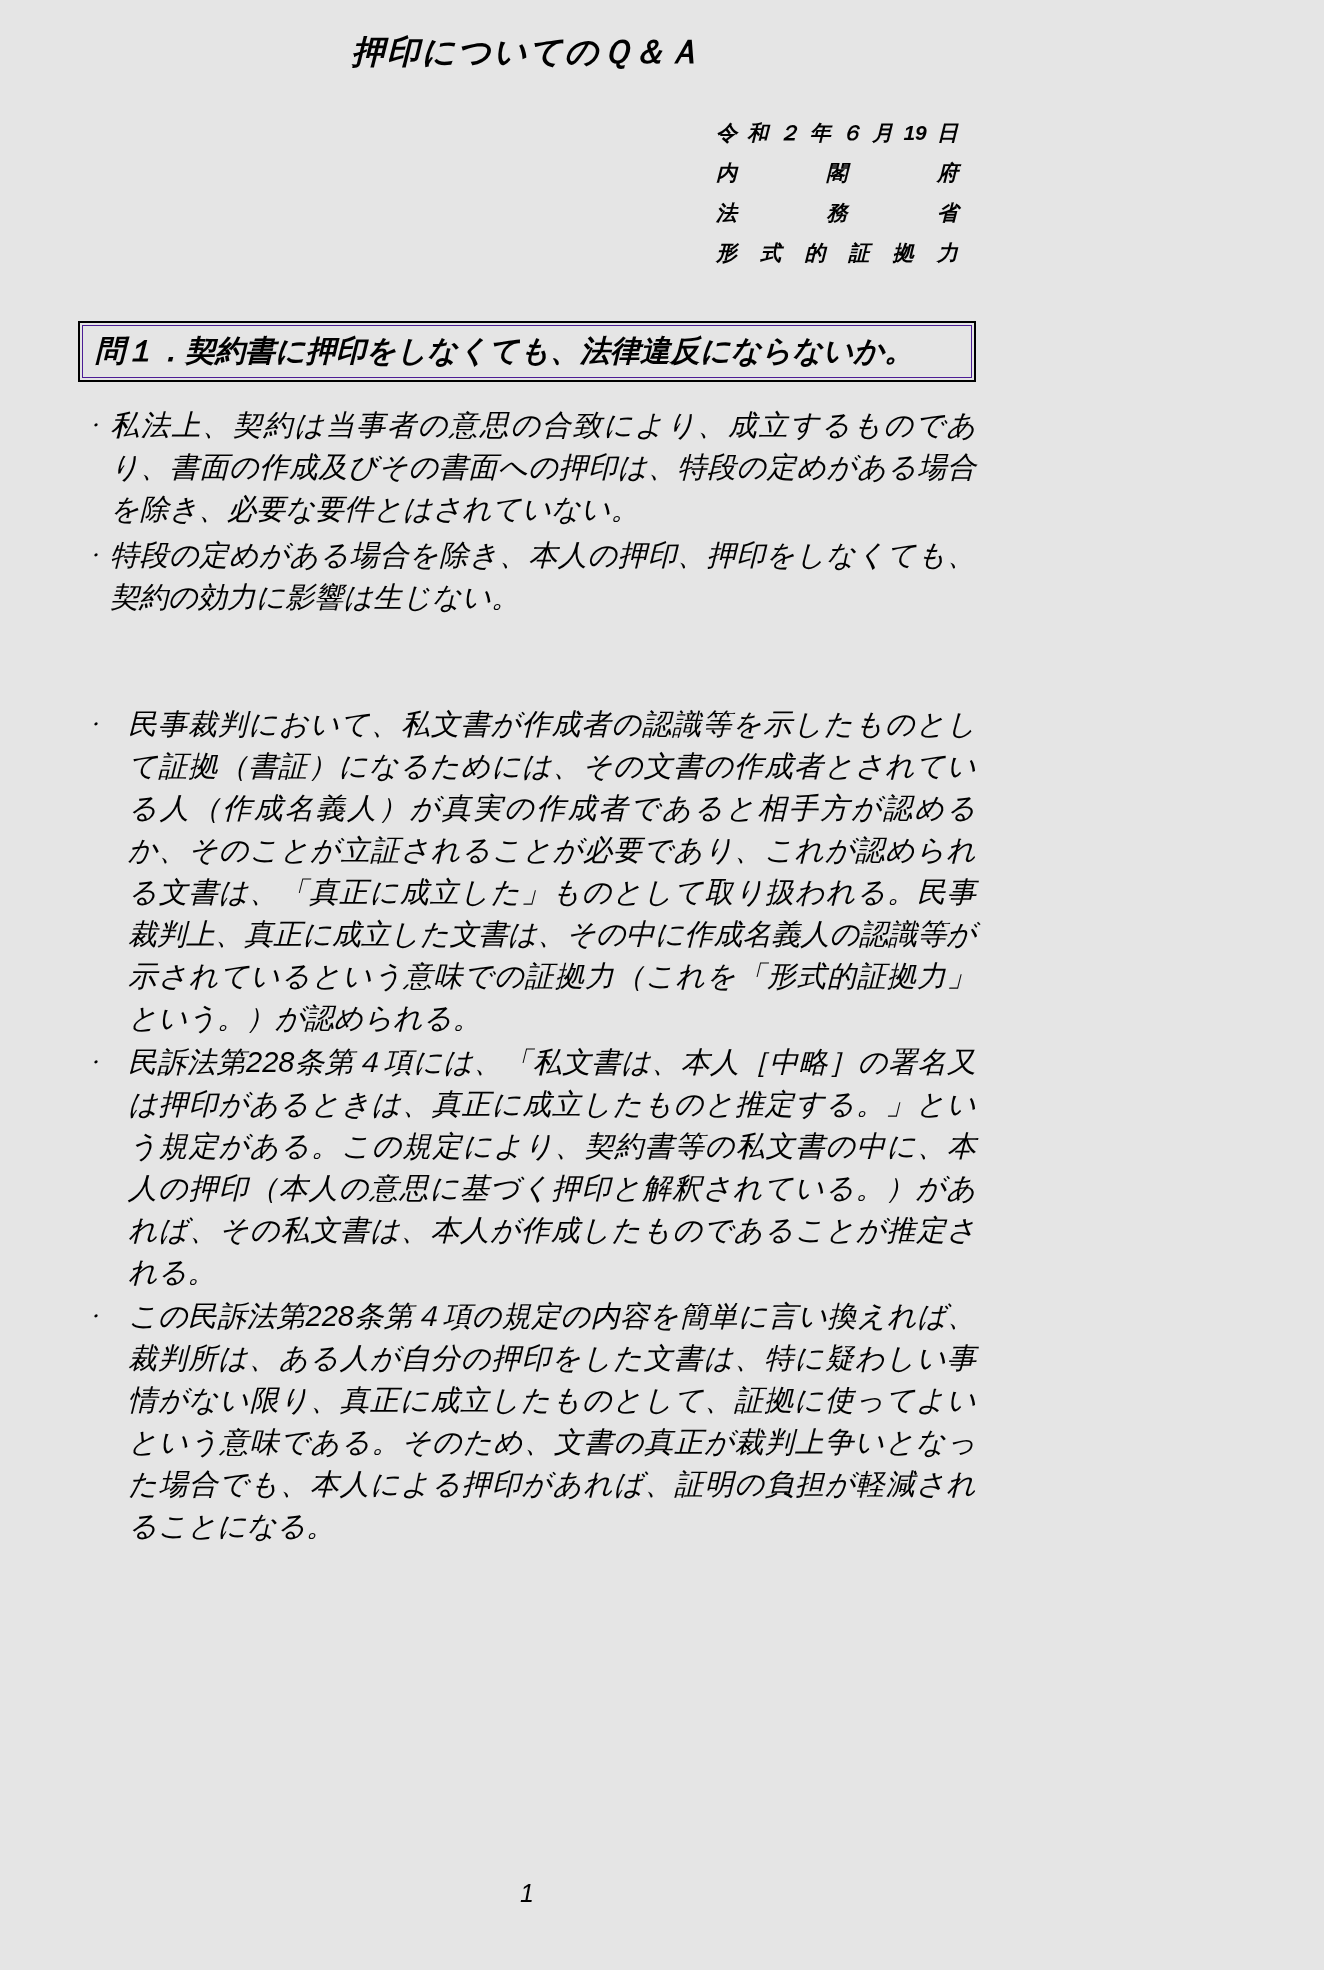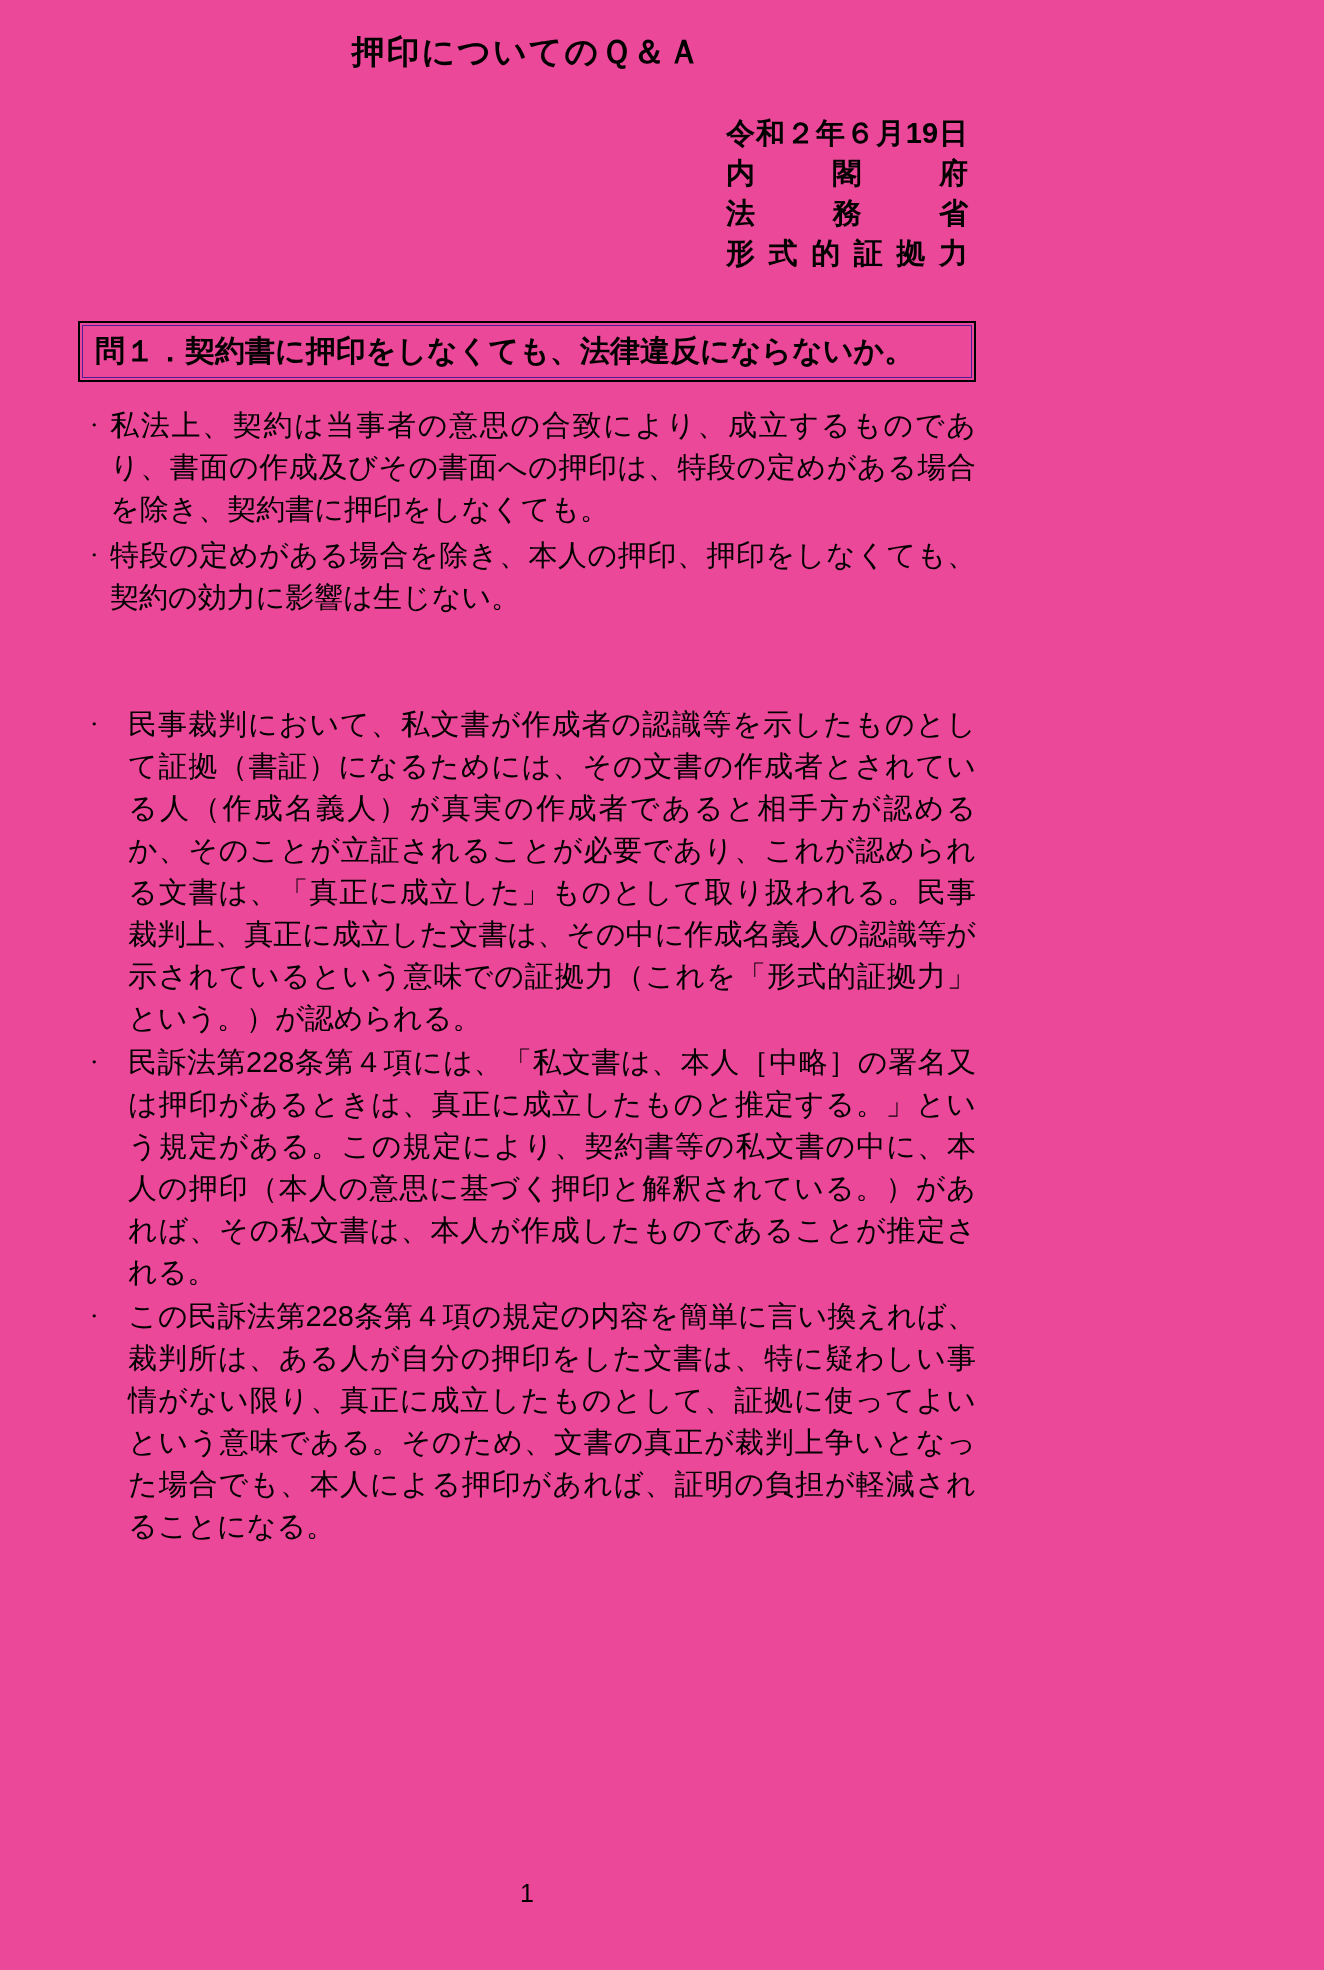--- a/index.html
+++ b/index.html
@@ -6,42 +6,43 @@
     margin: 0;
     padding: 0;
     background: #ffffff;
     color: #000000;
     font-family: "Liberation Sans", "DejaVu Sans", sans-serif;
   }
   .page {
     position: relative;
     width: 1324px;
     height: 1970px;
-    background: #ec4899;
+    background: #e5e5e5;
     overflow: hidden;
+    font-style: italic;
   }
   .content {
     position: absolute;
     left: 78px;
     top: 0;
     width: 898px;
   }
   .doc-title {
     margin-top: 30px;
     text-align: center;
     font-size: 33px;
     font-weight: bold;
     letter-spacing: 2px;
   }
   .issuer-block {
     margin-top: 38px;
     margin-left: auto;
-    margin-right: 8px;
+    margin-right: 18px;
     width: 242px;
-    font-size: 29px;
+    font-size: 21px;
     font-weight: bold;
     line-height: 40px;
     text-align: justify;
     text-align-last: justify;
     text-justify: inter-ideograph;
   }
   .issuer-line {
     display: block;
     width: 100%;
   }
@@ -109,21 +110,21 @@
       <span class="issuer-line">形式的証拠力</span>
     </div>
 
     <section class="q1">
       <div class="qbox">
         <div class="qbox-inner">問１．契約書に押印をしなくても、法律違反にならないか。</div>
       </div>
       <ul class="bullet-list">
         <li class="bullet-item">
           <span class="bullet-marker">・</span>
-          <span class="bullet-text">私法上、契約は当事者の意思の合致により、成立するものであり、書面の作成及びその書面への押印は、特段の定めがある場合を除き、契約書に押印をしなくても。</span>
+          <span class="bullet-text">私法上、契約は当事者の意思の合致により、成立するものであり、書面の作成及びその書面への押印は、特段の定めがある場合を除き、必要な要件とはされていない。</span>
         </li>
         <li class="bullet-item">
           <span class="bullet-marker">・</span>
           <span class="bullet-text">特段の定めがある場合を除き、本人の押印、押印をしなくても、契約の効力に影響は生じない。</span>
         </li>
       </ul>
     </section>
 
     <section class="q2">
       <ul class="bullet-list">

